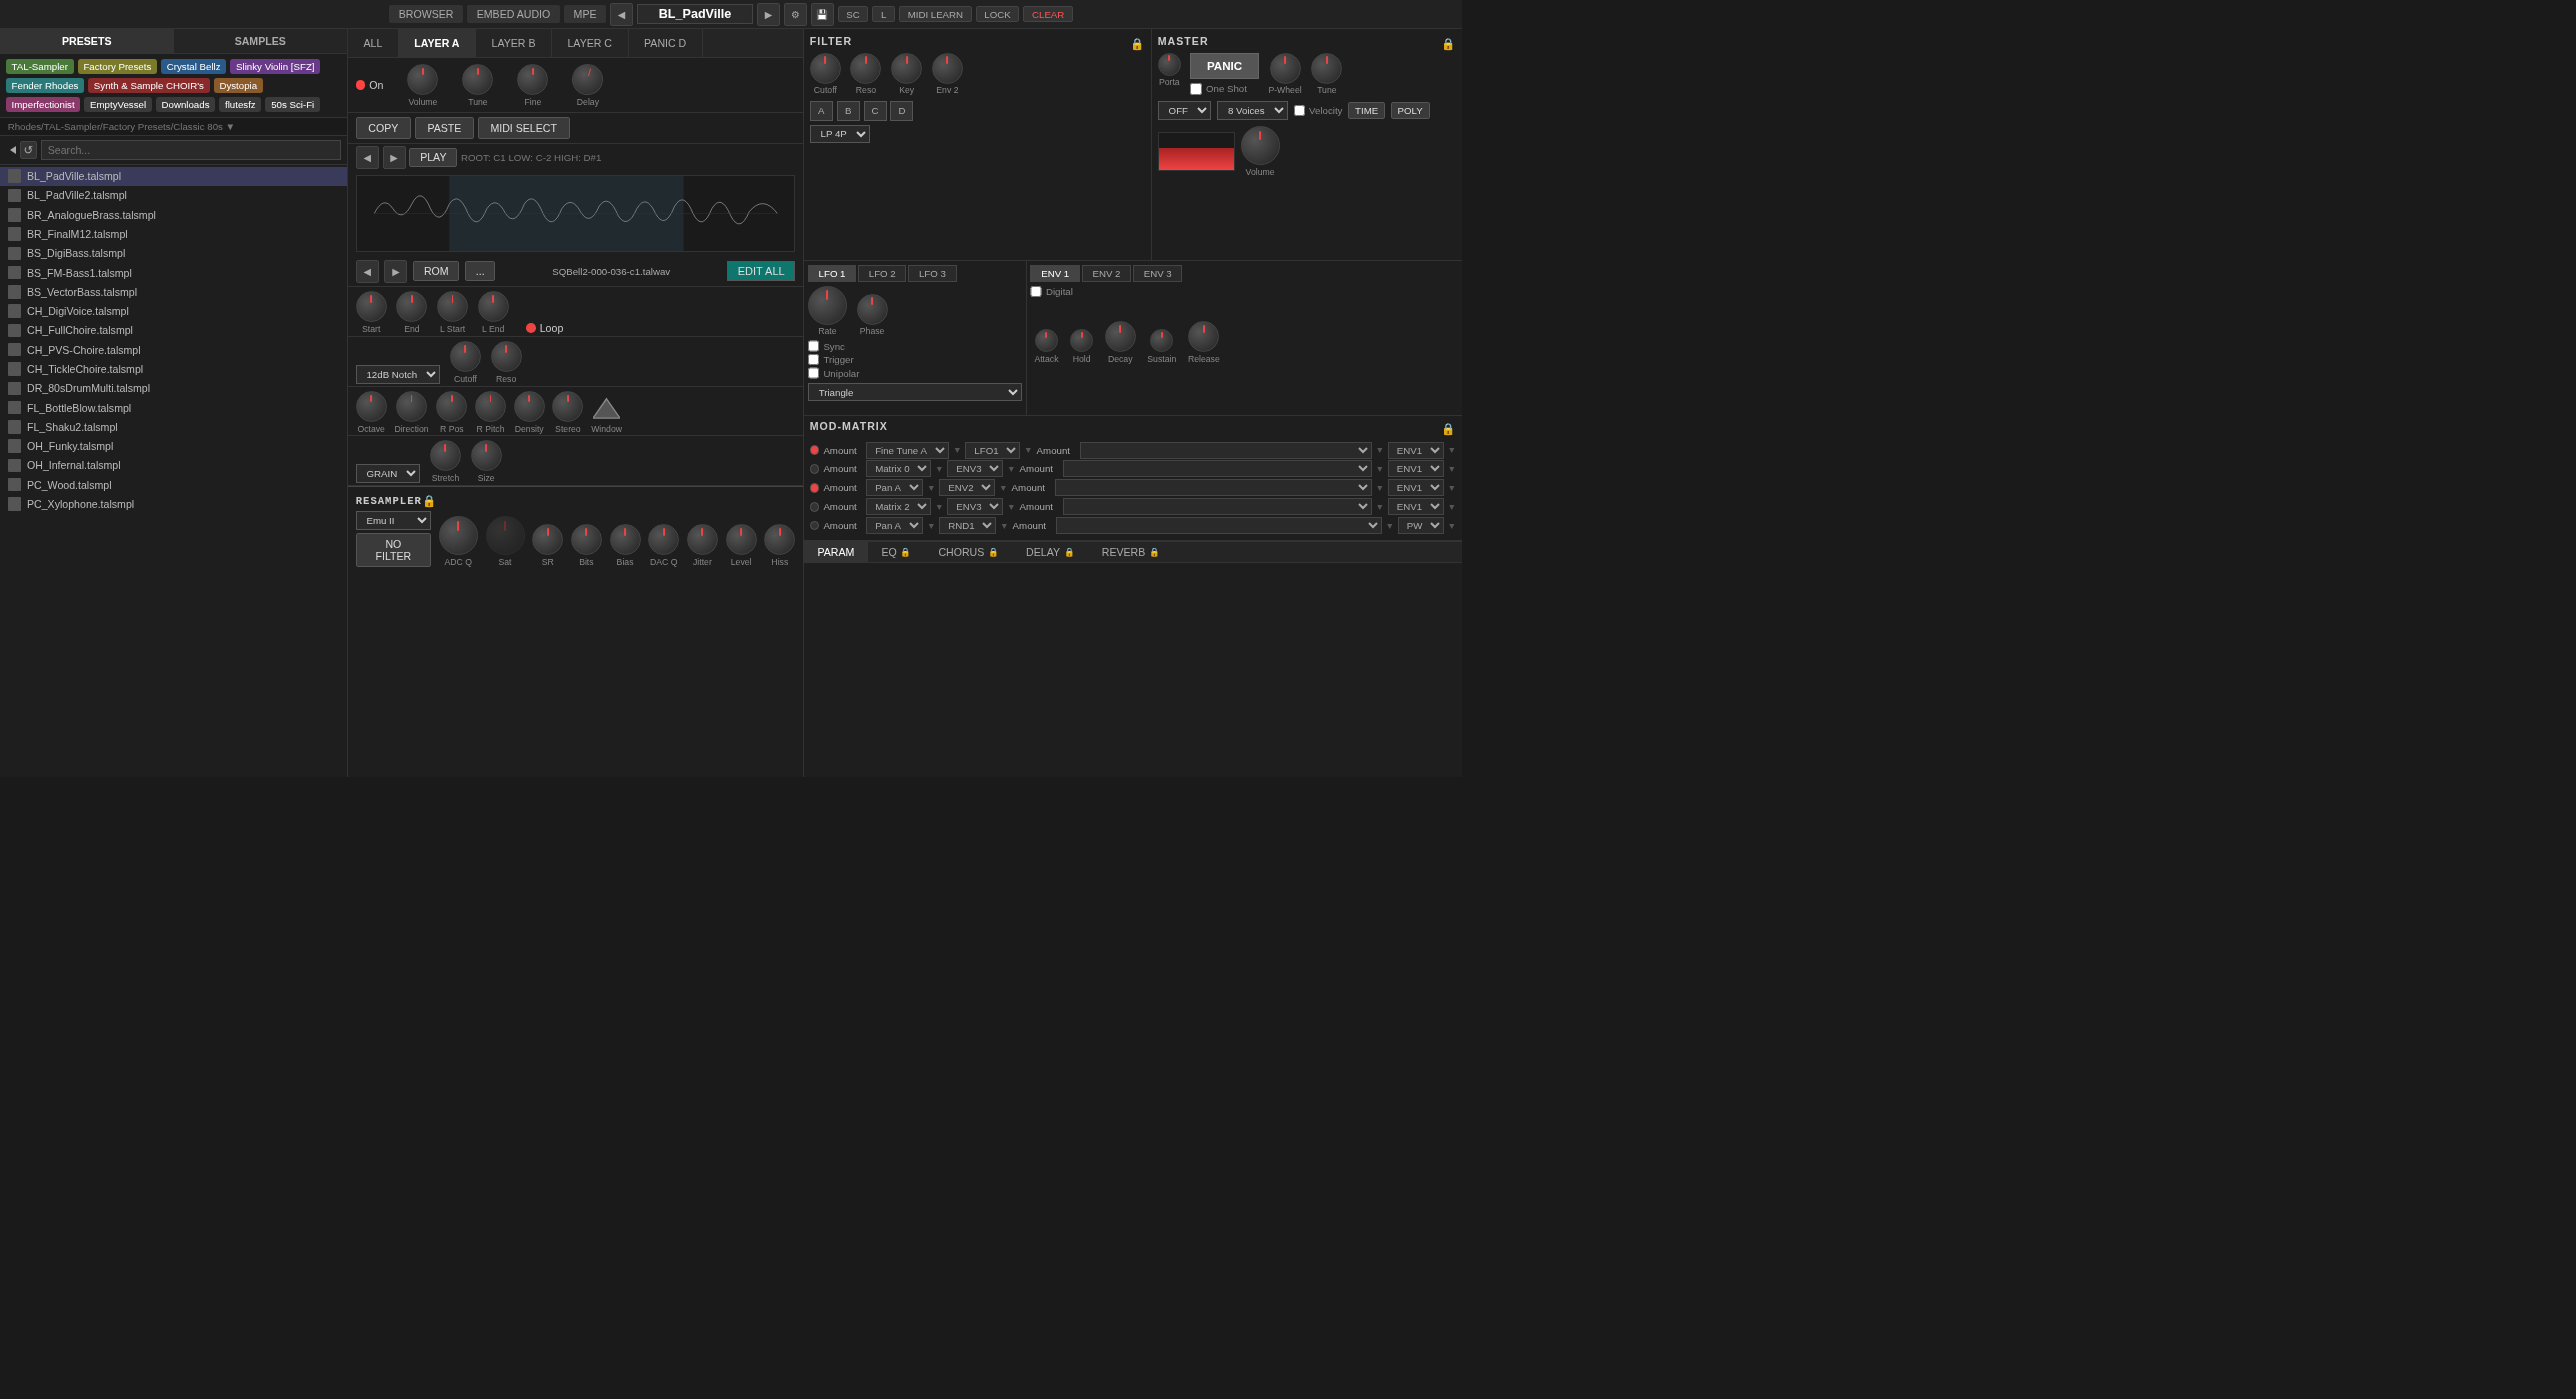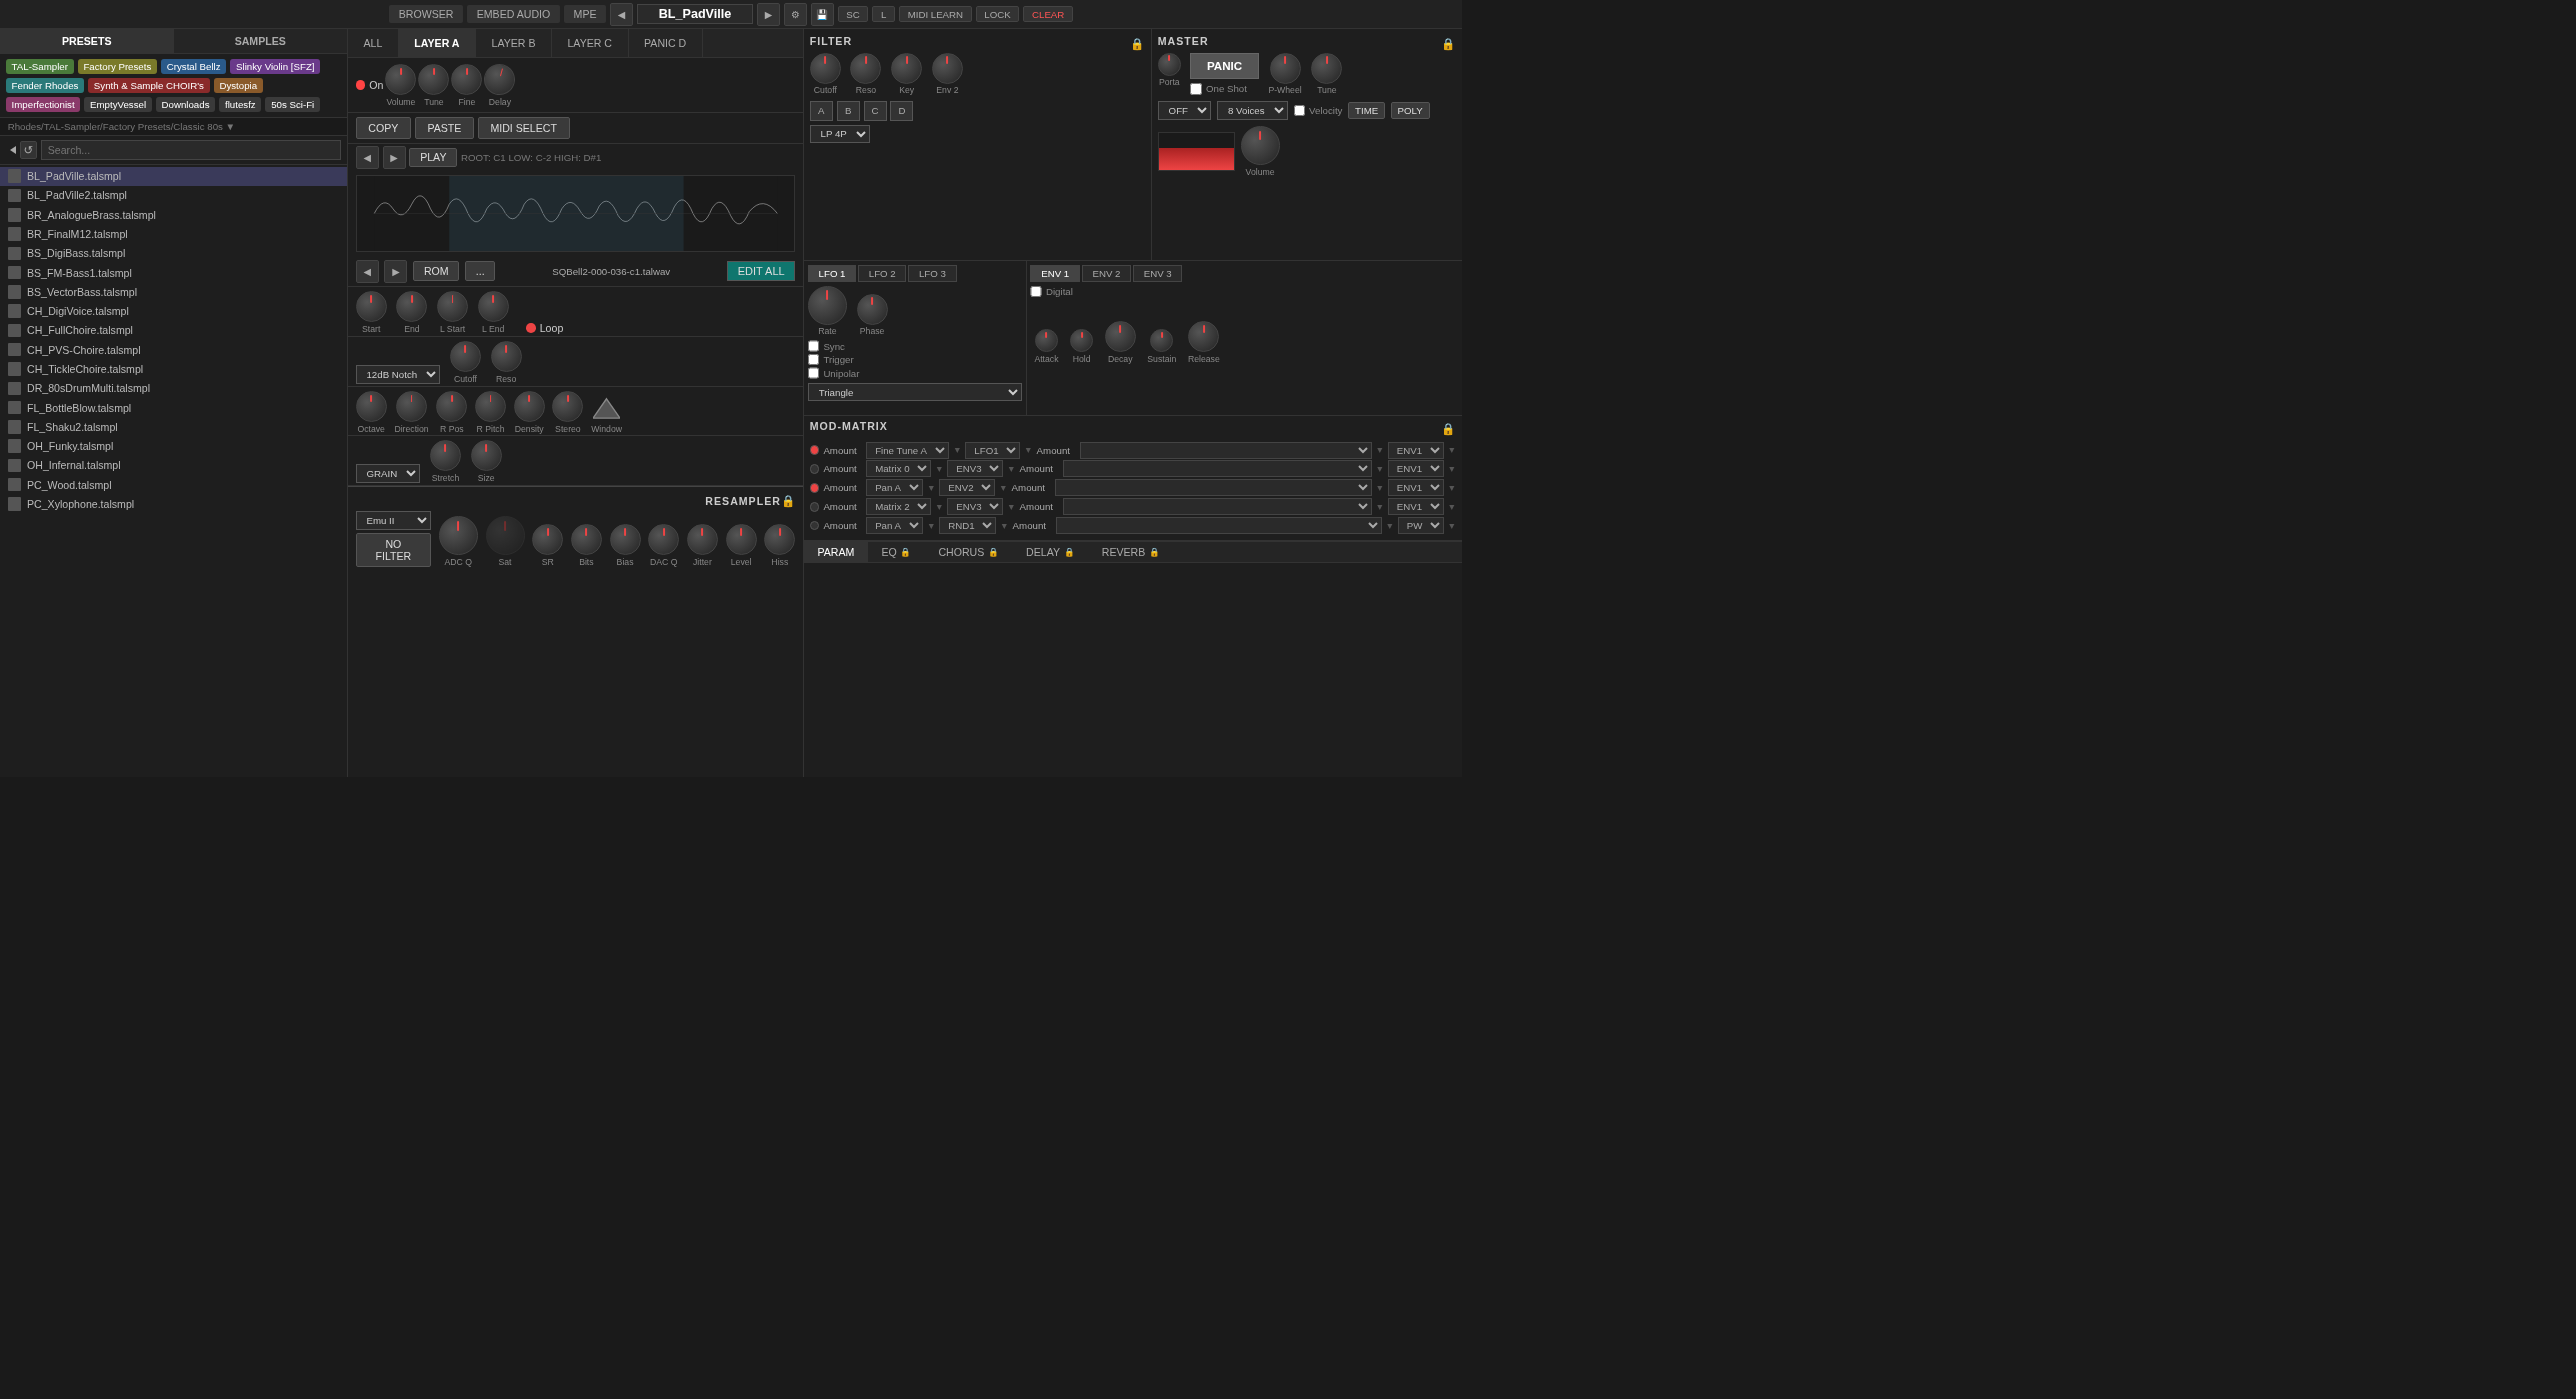--- a/index.html
+++ b/index.html
@@ -208,21 +208,21 @@
       background: #333;
       color: #fff;
       font-weight: bold;
     }
 
     
     .sample-controls {
       padding: 5.8px 7.7px;
       display: flex;
       align-items: center;
-      gap: 2px;
+      gap: 24px;
       border-bottom: 1px solid #333;
     }
     .on-btn {
       display: flex;
       align-items: center;
       gap: 3.9px;
     }
     .led { width: 9.7px; height: 9.7px; border-radius: 50%; background: #f44; }
     .knob-group {
       display: flex;
@@ -326,22 +326,23 @@
     }
 
     
     .resampler-section {
       border-top: 1px solid #444;
       padding: 3.9px 7.7px;
     }
     .section-header {
       display: flex;
       align-items: center;
-      justify-content: flex-end;
+      justify-content: flex-start;
       padding: 2.9px 0;
+      font-family: Liberation Mono, monospace;
     }
     .section-title {
       font-size: 10.6px;
       font-weight: bold;
       color: #ccc;
       letter-spacing: 1px;
     }
     .lock-icon { color: #666; font-size: 11.6px; }
 
     

